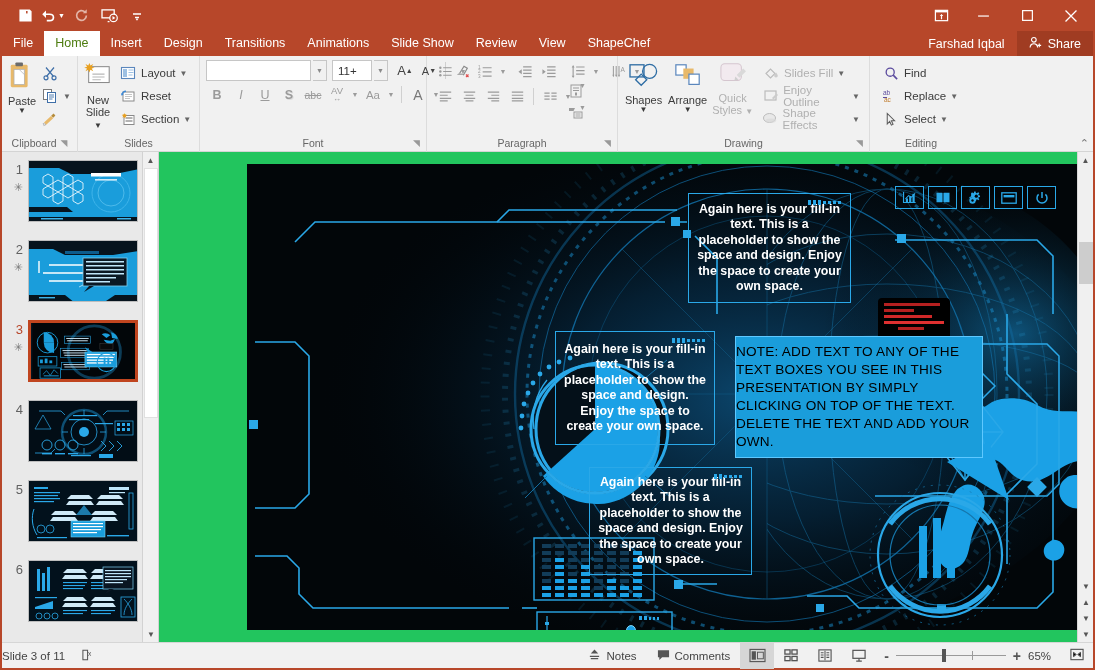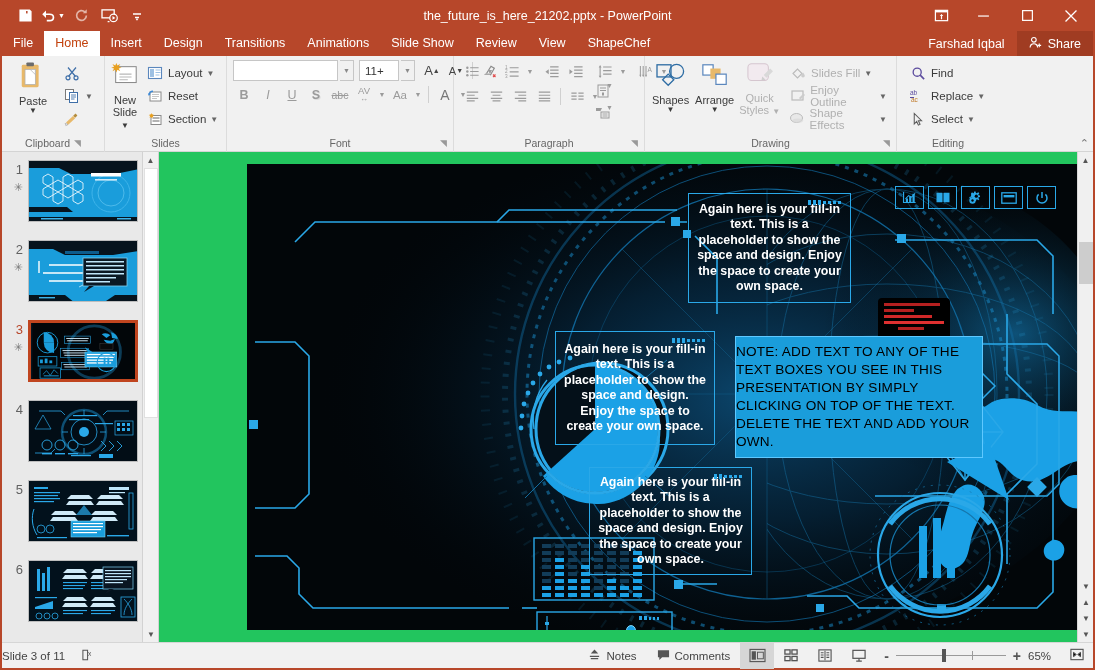--- a/index.html
+++ b/index.html
@@ -43,21 +43,21 @@
 
   
   .tabsrow {
     height: 25px; background: #b7472a; display: flex; align-items: flex-end;
     position: relative; flex: none;
   }
   .tab {
     font-size: 12.5px; color: #fff; padding: 4px 11px 5px 11px; height: 25px;
     display: flex; align-items: center; white-space: nowrap;
   }
-  .tab.active { background: #fff; color: #c2410c; }
+  .tab.active { background: #fff; color: #4d7c0f; }
   .tellme {
     display: flex; align-items: center; gap: 5px; font-size: 12.5px;
     color: #fff; padding: 0 10px; margin-left: 14px; font-style: italic;
   }
   .tellme .bulb { font-style: normal; }
   .userinfo {
     margin-left: auto; display: flex; align-items: center; height: 25px;
   }
   .username { font-size: 12.5px; color: #fff; padding: 0 12px; }
   .sharebtn {
@@ -275,21 +275,20 @@
             <path fill="#fff" d="M12.2 8.6l3 2-3 2z"></path>
           </svg>
       </div>
       <div class="qat-btn" title="Customize Quick Access Toolbar">
         <svg width="12" height="12" viewBox="0 0 12 12">
             <path stroke="#fff" stroke-width="1.3" d="M2 4h8M4 7.3h4"></path>
             <path fill="#fff" d="M4.4 8.6h3.2L6 10.8z"></path>
           </svg>
       </div>
     </div>
-    <div class="title-text">the_future_is_here_21202.pptx - PowerPoint</div>
     <div class="wincontrols">
       <div class="wc ribbonopt">
         <svg width="15" height="15" viewBox="0 0 16 16">
             <rect x="1.5" y="2.5" width="13" height="11" fill="none" stroke="#fff" stroke-width="1.3"></rect>
             <path fill="#fff" d="M1.5 2.5h13v2.2h-13z"></path>
             <path stroke="#fff" stroke-width="1.3" d="M8 12V7.2"></path>
             <path fill="#fff" d="M6.2 8.4 8 6.4l1.8 2z"></path>
           </svg>
       </div>
       <div class="wc">
@@ -331,21 +330,21 @@
               <path stroke="#fff" stroke-width="1.2" d="M11 7.6v4M9 9.6h4"></path>
             </svg>
         </span>
         <span>Share</span>
       </div>
     </div>
   </div>
 
   <div class="ribbon">
 
-    <div class="rgroup" style="width:103px;">
+    <div class="rgroup" style="width:76px;">
       <div class="rgroup-body">
         <div class="bigbtn" style="padding-top:1px;">
           <span>
             <svg width="30" height="30" viewBox="0 0 32 32">
               <rect x="4" y="4" width="18" height="24" rx="1.5" fill="#e8b96a"></rect>
               <rect x="9" y="1.5" width="8" height="4" rx="1" fill="#6b6b6b"></rect>
               <rect x="7.5" y="9" width="11" height="16" fill="#fff" stroke="#b0b0b0" stroke-width=".8"></rect>
               <path d="M13 9h5.5v5.5z" fill="#fff" stroke="#b0b0b0" stroke-width=".8"></path>
             </svg>
           </span>

